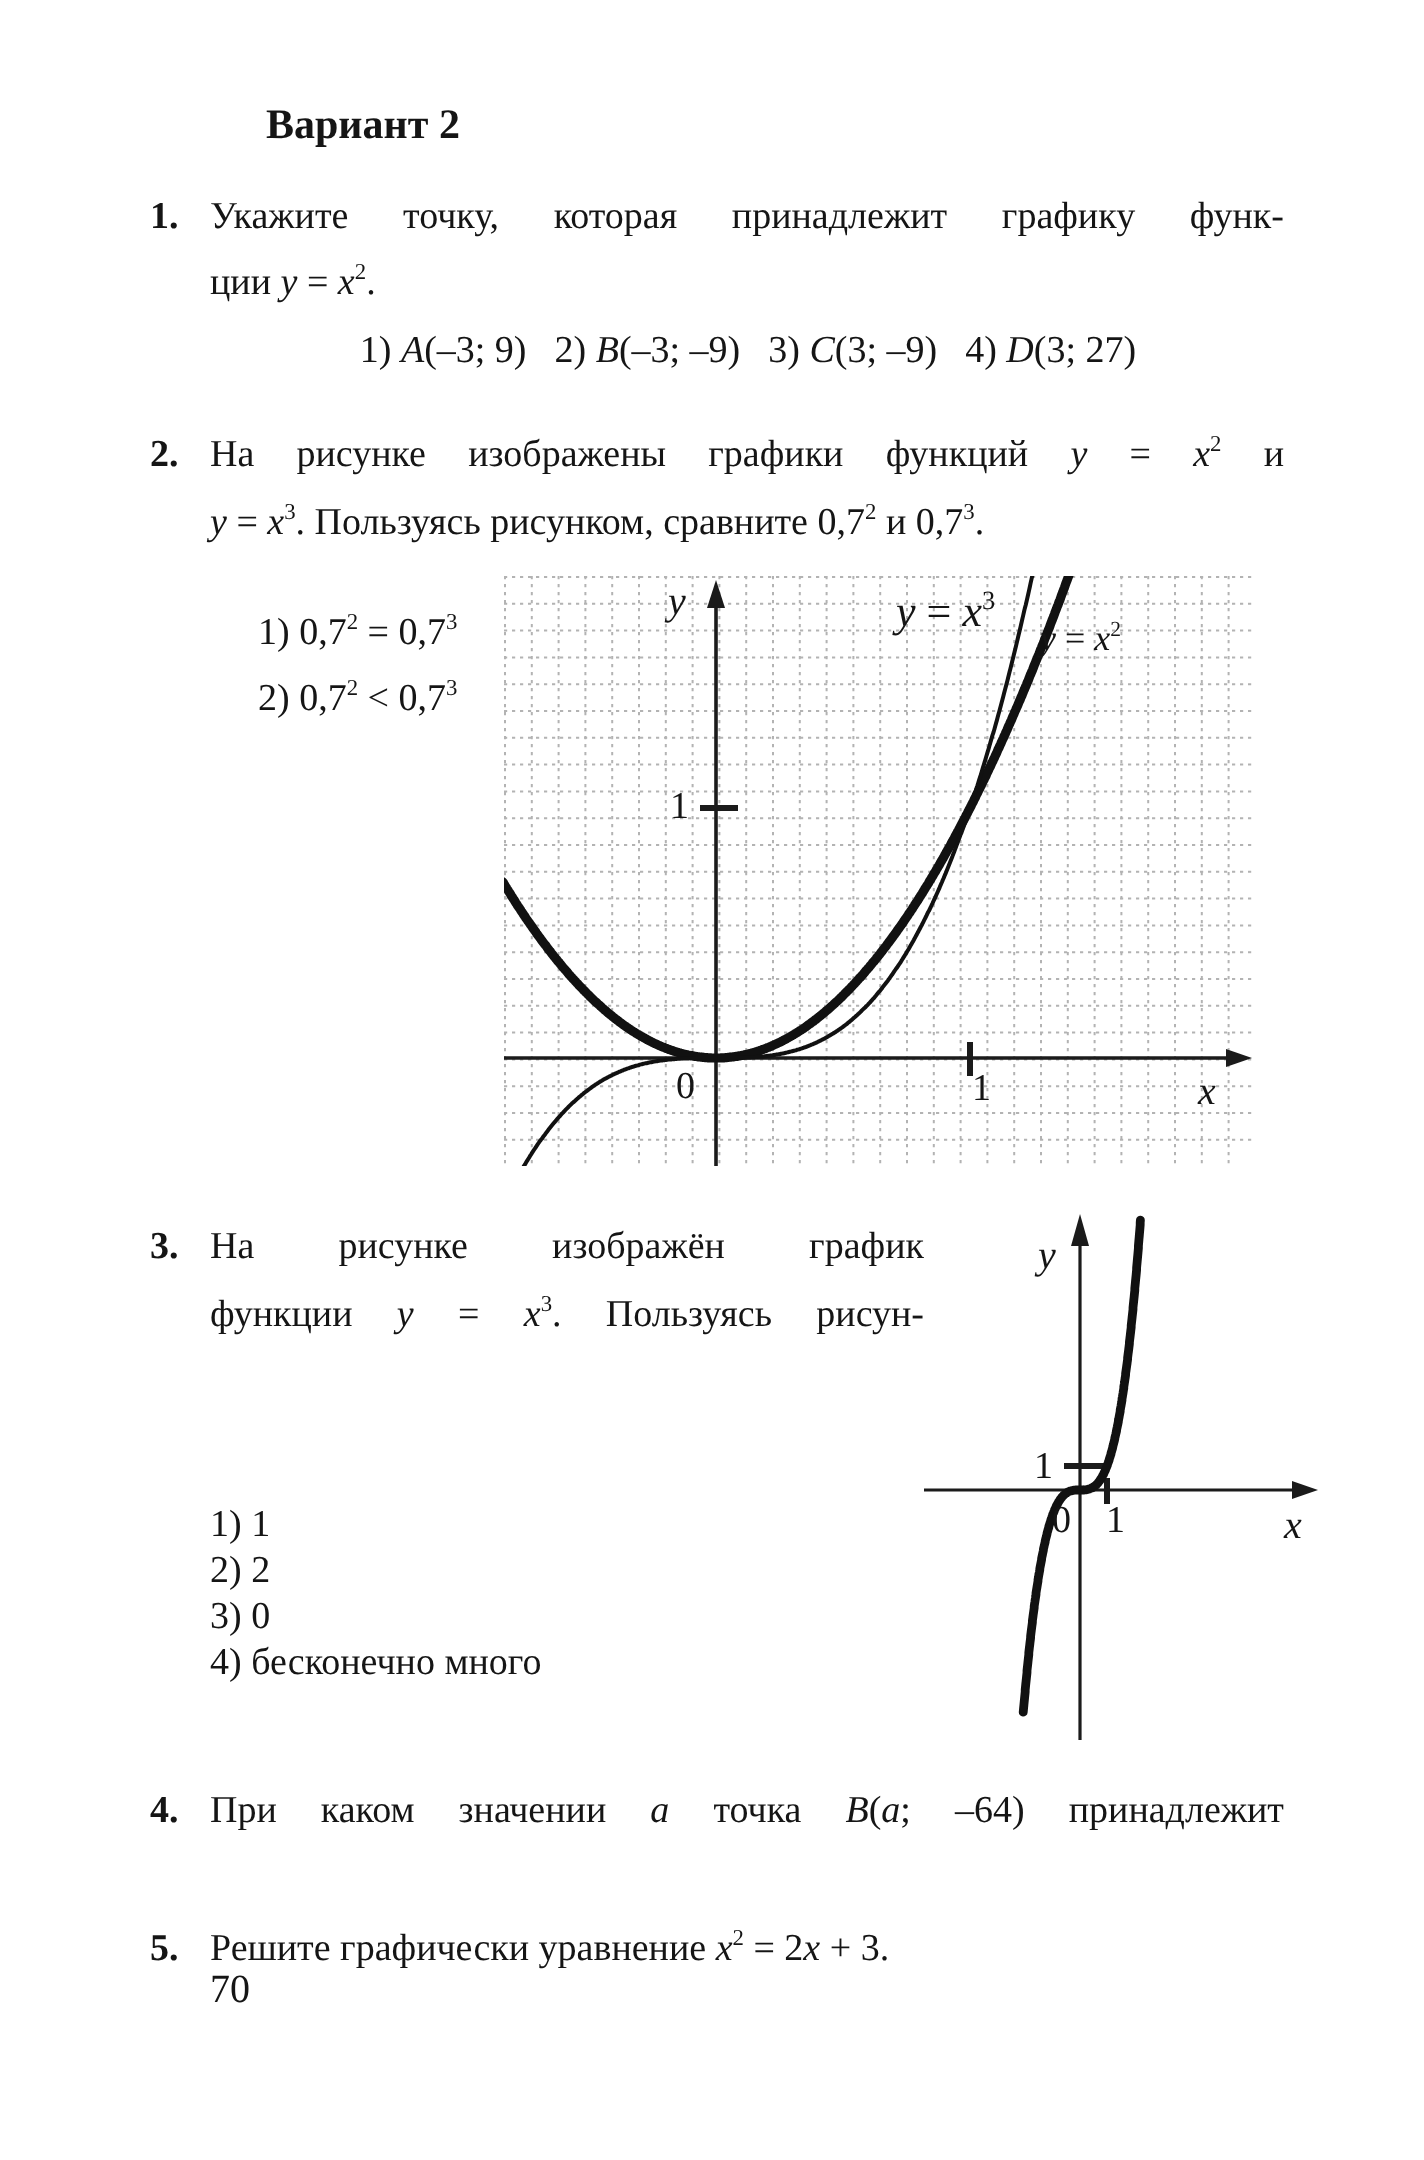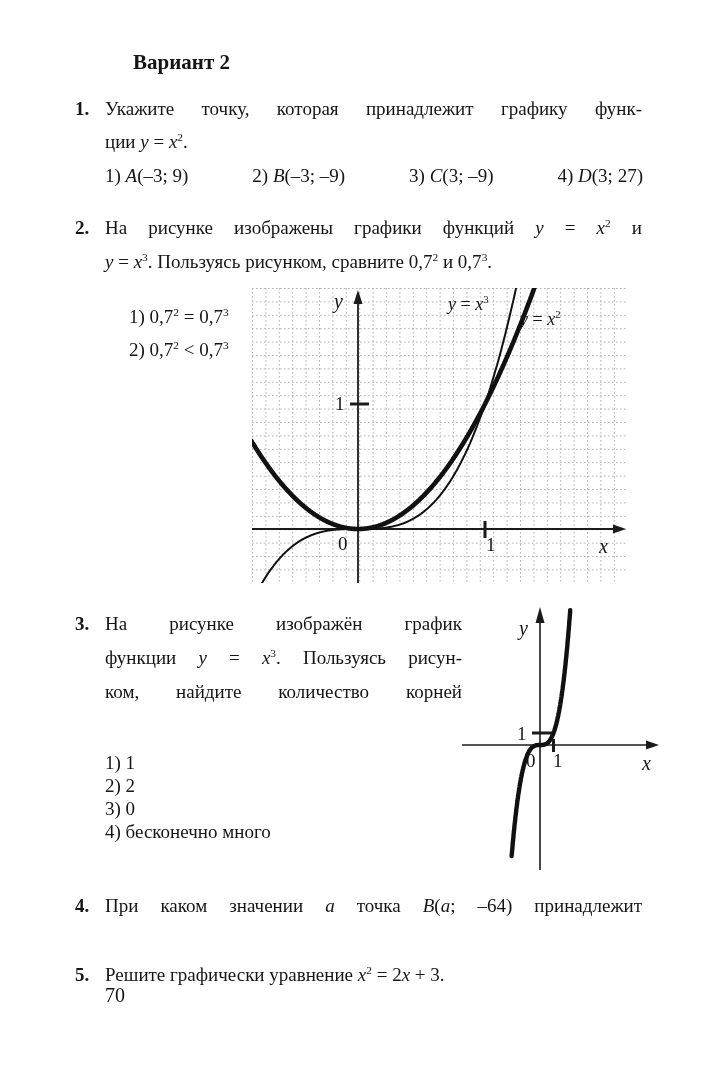--- a/index.html
+++ b/index.html
@@ -4,21 +4,21 @@
 <style>
   html,body{margin:0;padding:0;}
   body{width:712px;height:1080px;position:relative;background:#ffffff;
        font-family:"Liberation Serif",serif;color:#151515;font-size:19px;}
   .abs{position:absolute;}
   .title{left:104px;top:50px;font-size:21px;font-weight:bold;margin-left:29px;}
   .prob{display:flex;}
   .pnum{flex:0 0 30px;font-weight:bold;}
   .ptext{flex:1;}
   .p1{left:75px;top:92px;width:567px;line-height:33px;}
-  .optrow{left:105px;top:164px;width:538px;display:flex;justify-content:space-between;line-height:24px;gap:14px;}
+  .optrow{left:105px;top:164px;width:538px;display:flex;justify-content:center;line-height:24px;gap:14px;}
   .p2{left:75px;top:211px;width:567px;line-height:34px;}
   .optcol2{left:105px;top:300px;line-height:33px;margin-left:24px;}
   .p3{left:75px;top:607px;width:387px;line-height:34px;}
   .optcol3{left:105px;top:751px;line-height:23px;}
   .p4{left:75px;top:889px;width:567px;line-height:33px;}
   .p5{left:75px;top:958px;width:567px;line-height:33px;}
   .pagenum{left:73px;top:984px;font-size:20px;margin-left:32px;}
   .fig{position:absolute;}
   #fig1{left:252px;top:288px;width:375px;height:295px;}
   #fig2{left:460px;top:605px;width:200px;height:265px;}
@@ -115,34 +115,33 @@
       <line x1="106" y1="295" x2="106" y2="12" stroke="#1b1b1b" stroke-width="1.8"></line>
       <polygon points="106,2 101.5,16 110.5,16" fill="#1b1b1b"></polygon>
       <line x1="0" y1="241" x2="366" y2="241" stroke="#1b1b1b" stroke-width="1.8"></line>
       <polygon points="374,241 361,236.5 361,245.5" fill="#1b1b1b"></polygon>
       <line x1="98" y1="116" x2="117" y2="116" stroke="#1b1b1b" stroke-width="3"></line>
       <line x1="233" y1="233" x2="233" y2="250" stroke="#1b1b1b" stroke-width="3"></line>
       <path d="M-0.7 152.8 L-0.2 153.5 L0.2 154.3 L0.6 155.0 L1.1 155.7 L1.5 156.4 L2.0 157.1 L2.4 157.8 L2.9 158.5 L3.3 159.2 L3.7 160.0 L4.2 160.6 L4.6 161.3 L5.1 162.0 L5.5 162.7 L5.9 163.4 L6.4 164.1 L6.8 164.8 L7.3 165.5 L7.7 166.1 L8.2 166.8 L8.6 167.5 L9.0 168.1 L9.5 168.8 L9.9 169.5 L10.4 170.1 L10.8 170.8 L11.2 171.4 L11.7 172.1 L12.1 172.7 L12.6 173.3 L13.0 174.0 L13.5 174.6 L13.9 175.2 L14.3 175.9 L14.8 176.5 L15.2 177.1 L15.7 177.7 L16.1 178.4 L16.5 179.0 L17.0 179.6 L17.4 180.2 L17.9 180.8 L18.3 181.4 L18.7 182.0 L19.2 182.6 L19.6 183.2 L20.1 183.8 L20.5 184.4 L21.0 184.9 L21.4 185.5 L21.8 186.1 L22.3 186.7 L22.7 187.3 L23.2 187.8 L23.6 188.4 L24.0 188.9 L24.5 189.5 L24.9 190.1 L25.4 190.6 L25.8 191.2 L26.3 191.7 L26.7 192.3 L27.1 192.8 L27.6 193.3 L28.0 193.9 L28.5 194.4 L28.9 194.9 L29.3 195.5 L29.8 196.0 L30.2 196.5 L30.7 197.0 L31.1 197.5 L31.6 198.0 L32.0 198.6 L32.4 199.1 L32.9 199.6 L33.3 200.1 L33.8 200.6 L34.2 201.1 L34.6 201.5 L35.1 202.0 L35.5 202.5 L36.0 203.0 L36.4 203.5 L36.9 203.9 L37.3 204.4 L37.7 204.9 L38.2 205.4 L38.6 205.8 L39.1 206.3 L39.5 206.7 L39.9 207.2 L40.4 207.6 L40.8 208.1 L41.3 208.5 L41.7 209.0 L42.2 209.4 L42.6 209.8 L43.0 210.3 L43.5 210.7 L43.9 211.1 L44.4 211.6 L44.8 212.0 L45.2 212.4 L45.7 212.8 L46.1 213.2 L46.6 213.6 L47.0 214.0 L47.5 214.4 L47.9 214.8 L48.3 215.2 L48.8 215.6 L49.2 216.0 L49.7 216.4 L50.1 216.8 L50.5 217.2 L51.0 217.5 L51.4 217.9 L51.9 218.3 L52.3 218.7 L52.7 219.0 L53.2 219.4 L53.6 219.7 L54.1 220.1 L54.5 220.5 L55.0 220.8 L55.4 221.2 L55.8 221.5 L56.3 221.8 L56.7 222.2 L57.2 222.5 L57.6 222.9 L58.0 223.2 L58.5 223.5 L58.9 223.8 L59.4 224.2 L59.8 224.5 L60.3 224.8 L60.7 225.1 L61.1 225.4 L61.6 225.7 L62.0 226.0 L62.5 226.3 L62.9 226.6 L63.3 226.9 L63.8 227.2 L64.2 227.5 L64.7 227.8 L65.1 228.0 L65.6 228.3 L66.0 228.6 L66.4 228.9 L66.9 229.1 L67.3 229.4 L67.8 229.7 L68.2 229.9 L68.6 230.2 L69.1 230.4 L69.5 230.7 L70.0 230.9 L70.4 231.2 L70.9 231.4 L71.3 231.7 L71.7 231.9 L72.2 232.1 L72.6 232.4 L73.1 232.6 L73.5 232.8 L73.9 233.0 L74.4 233.3 L74.8 233.5 L75.3 233.7 L75.7 233.9 L76.2 234.1 L76.6 234.3 L77.0 234.5 L77.5 234.7 L77.9 234.9 L78.4 235.1 L78.8 235.3 L79.2 235.5 L79.7 235.6 L80.1 235.8 L80.6 236.0 L81.0 236.2 L81.5 236.3 L81.9 236.5 L82.3 236.7 L82.8 236.8 L83.2 237.0 L83.7 237.1 L84.1 237.3 L84.5 237.4 L85.0 237.6 L85.4 237.7 L85.9 237.9 L86.3 238.0 L86.8 238.1 L87.2 238.3 L87.6 238.4 L88.1 238.5 L88.5 238.6 L89.0 238.7 L89.4 238.9 L89.8 239.0 L90.3 239.1 L90.7 239.2 L91.2 239.3 L91.6 239.4 L92.0 239.5 L92.5 239.6 L92.9 239.7 L93.4 239.8 L93.8 239.8 L94.3 239.9 L94.7 240.0 L95.1 240.1 L95.6 240.2 L96.0 240.2 L96.5 240.3 L96.9 240.4 L97.3 240.4 L97.8 240.5 L98.2 240.5 L98.7 240.6 L99.1 240.6 L99.6 240.7 L100.0 240.7 L100.4 240.8 L100.9 240.8 L101.3 240.8 L101.8 240.9 L102.2 240.9 L102.6 240.9 L103.1 240.9 L103.5 241.0 L104.0 241.0 L104.4 241.0 L104.9 241.0 L105.3 241.0 L105.7 241.0 L106.2 241.0 L106.6 241.0 L107.1 241.0 L107.5 241.0 L107.9 241.0 L108.4 241.0 L108.8 240.9 L109.3 240.9 L109.7 240.9 L110.2 240.9 L110.6 240.8 L111.0 240.8 L111.5 240.8 L111.9 240.7 L112.4 240.7 L112.8 240.6 L113.2 240.6 L113.7 240.5 L114.1 240.5 L114.6 240.4 L115.0 240.4 L115.5 240.3 L115.9 240.2 L116.3 240.2 L116.8 240.1 L117.2 240.0 L117.7 239.9 L118.1 239.9 L118.5 239.8 L119.0 239.7 L119.4 239.6 L119.9 239.5 L120.3 239.4 L120.8 239.3 L121.2 239.2 L121.6 239.1 L122.1 239.0 L122.5 238.9 L123.0 238.8 L123.4 238.7 L123.8 238.5 L124.3 238.4 L124.7 238.3 L125.2 238.2 L125.6 238.0 L126.1 237.9 L126.5 237.7 L126.9 237.6 L127.4 237.5 L127.8 237.3 L128.3 237.2 L128.7 237.0 L129.1 236.8 L129.6 236.7 L130.0 236.5 L130.5 236.4 L130.9 236.2 L131.3 236.0 L131.8 235.8 L132.2 235.7 L132.7 235.5 L133.1 235.3 L133.6 235.1 L134.0 234.9 L134.4 234.7 L134.9 234.5 L135.3 234.3 L135.8 234.1 L136.2 233.9 L136.6 233.7 L137.1 233.5 L137.5 233.3 L138.0 233.1 L138.4 232.9 L138.9 232.6 L139.3 232.4 L139.7 232.2 L140.2 231.9 L140.6 231.7 L141.1 231.5 L141.5 231.2 L141.9 231.0 L142.4 230.7 L142.8 230.5 L143.3 230.2 L143.7 230.0 L144.2 229.7 L144.6 229.5 L145.0 229.2 L145.5 228.9 L145.9 228.6 L146.4 228.4 L146.8 228.1 L147.2 227.8 L147.7 227.5 L148.1 227.2 L148.6 227.0 L149.0 226.7 L149.5 226.4 L149.9 226.1 L150.3 225.8 L150.8 225.5 L151.2 225.2 L151.7 224.8 L152.1 224.5 L152.5 224.2 L153.0 223.9 L153.4 223.6 L153.9 223.2 L154.3 222.9 L154.8 222.6 L155.2 222.2 L155.6 221.9 L156.1 221.6 L156.5 221.2 L157.0 220.9 L157.4 220.5 L157.8 220.2 L158.3 219.8 L158.7 219.5 L159.2 219.1 L159.6 218.7 L160.1 218.4 L160.5 218.0 L160.9 217.6 L161.4 217.2 L161.8 216.9 L162.3 216.5 L162.7 216.1 L163.1 215.7 L163.6 215.3 L164.0 214.9 L164.5 214.5 L164.9 214.1 L165.4 213.7 L165.8 213.3 L166.2 212.9 L166.7 212.5 L167.1 212.1 L167.6 211.6 L168.0 211.2 L168.4 210.8 L168.9 210.4 L169.3 209.9 L169.8 209.5 L170.2 209.0 L170.6 208.6 L171.1 208.2 L171.5 207.7 L172.0 207.3 L172.4 206.8 L172.9 206.4 L173.3 205.9 L173.7 205.4 L174.2 205.0 L174.6 204.5 L175.1 204.0 L175.5 203.6 L175.9 203.1 L176.4 202.6 L176.8 202.1 L177.3 201.6 L177.7 201.1 L178.2 200.7 L178.6 200.2 L179.0 199.7 L179.5 199.2 L179.9 198.7 L180.4 198.1 L180.8 197.6 L181.2 197.1 L181.7 196.6 L182.1 196.1 L182.6 195.6 L183.0 195.0 L183.5 194.5 L183.9 194.0 L184.3 193.4 L184.8 192.9 L185.2 192.4 L185.7 191.8 L186.1 191.3 L186.5 190.7 L187.0 190.2 L187.4 189.6 L187.9 189.1 L188.3 188.5 L188.8 187.9 L189.2 187.4 L189.6 186.8 L190.1 186.2 L190.5 185.6 L191.0 185.1 L191.4 184.5 L191.8 183.9 L192.3 183.3 L192.7 182.7 L193.2 182.1 L193.6 181.5 L194.1 180.9 L194.5 180.3 L194.9 179.7 L195.4 179.1 L195.8 178.5 L196.3 177.9 L196.7 177.2 L197.1 176.6 L197.6 176.0 L198.0 175.4 L198.5 174.7 L198.9 174.1 L199.4 173.5 L199.8 172.8 L200.2 172.2 L200.7 171.5 L201.1 170.9 L201.6 170.2 L202.0 169.6 L202.4 168.9 L202.9 168.3 L203.3 167.6 L203.8 166.9 L204.2 166.3 L204.6 165.6 L205.1 164.9 L205.5 164.2 L206.0 163.5 L206.4 162.9 L206.9 162.2 L207.3 161.5 L207.7 160.8 L208.2 160.1 L208.6 159.4 L209.1 158.7 L209.5 158.0 L209.9 157.3 L210.4 156.5 L210.8 155.8 L211.3 155.1 L211.7 154.4 L212.2 153.7 L212.6 152.9 L213.0 152.2 L213.5 151.5 L213.9 150.7 L214.4 150.0 L214.8 149.2 L215.2 148.5 L215.7 147.8 L216.1 147.0 L216.6 146.2 L217.0 145.5 L217.5 144.7 L217.9 144.0 L218.3 143.2 L218.8 142.4 L219.2 141.7 L219.7 140.9 L220.1 140.1 L220.5 139.3 L221.0 138.5 L221.4 137.7 L221.9 136.9 L222.3 136.2 L222.8 135.4 L223.2 134.6 L223.6 133.8 L224.1 132.9 L224.5 132.1 L225.0 131.3 L225.4 130.5 L225.8 129.7 L226.3 128.9 L226.7 128.0 L227.2 127.2 L227.6 126.4 L228.1 125.5 L228.5 124.7 L228.9 123.9 L229.4 123.0 L229.8 122.2 L230.3 121.3 L230.7 120.5 L231.1 119.6 L231.6 118.8 L232.0 117.9 L232.5 117.0 L232.9 116.2 L233.4 115.3 L233.8 114.4 L234.2 113.6 L234.7 112.7 L235.1 111.8 L235.6 110.9 L236.0 110.0 L236.4 109.1 L236.9 108.2 L237.3 107.3 L237.8 106.4 L238.2 105.5 L238.7 104.6 L239.1 103.7 L239.5 102.8 L240.0 101.9 L240.4 101.0 L240.9 100.1 L241.3 99.1 L241.7 98.2 L242.2 97.3 L242.6 96.3 L243.1 95.4 L243.5 94.5 L243.9 93.5 L244.4 92.6 L244.8 91.6 L245.3 90.7 L245.7 89.7 L246.2 88.8 L246.6 87.8 L247.0 86.8 L247.5 85.9 L247.9 84.9 L248.4 83.9 L248.8 82.9 L249.2 82.0 L249.7 81.0 L250.1 80.0 L250.6 79.0 L251.0 78.0 L251.5 77.0 L251.9 76.0 L252.3 75.0 L252.8 74.0 L253.2 73.0 L253.7 72.0 L254.1 71.0 L254.5 70.0 L255.0 69.0 L255.4 67.9 L255.9 66.9 L256.3 65.9 L256.8 64.9 L257.2 63.8 L257.6 62.8 L258.1 61.8 L258.5 60.7 L259.0 59.7 L259.4 58.6 L259.8 57.6 L260.3 56.5 L260.7 55.5 L261.2 54.4 L261.6 53.3 L262.1 52.3 L262.5 51.2 L262.9 50.1 L263.4 49.0 L263.8 48.0 L264.3 46.9 L264.7 45.8 L265.1 44.7 L265.6 43.6 L266.0 42.5 L266.5 41.4 L266.9 40.3 L267.4 39.2 L267.8 38.1 L268.2 37.0 L268.7 35.9 L269.1 34.8 L269.6 33.7 L270.0 32.6 L270.4 31.4 L270.9 30.3 L271.3 29.2 L271.8 28.0 L272.2 26.9 L272.7 25.8 L273.1 24.6 L273.5 23.5 L274.0 22.3 L274.4 21.2 L274.9 20.0 L275.3 18.9 L275.7 17.7 L276.2 16.5 L276.6 15.4 L277.1 14.2 L277.5 13.0 L278.0 11.9 L278.4 10.7 L278.8 9.5 L279.3 8.3 L279.7 7.1 L280.2 5.9 L280.6 4.7 L281.0 3.5 L281.5 2.3 L281.9 1.1 L282.4 -0.1 L282.8 -1.3 L283.2 -2.5 L283.7 -3.7 " fill="none" stroke="#111" stroke-width="4.6" stroke-linecap="round" stroke-linejoin="round"></path>
       <path d="M7.7 299.0 L8.1 298.3 L8.5 297.6 L8.9 296.9 L9.3 296.2 L9.7 295.5 L10.1 294.8 L10.5 294.2 L10.9 293.5 L11.3 292.8 L11.7 292.2 L12.1 291.5 L12.5 290.9 L12.9 290.2 L13.3 289.6 L13.7 289.0 L14.1 288.3 L14.5 287.7 L14.9 287.1 L15.3 286.5 L15.7 285.9 L16.1 285.3 L16.5 284.7 L16.9 284.1 L17.3 283.5 L17.7 282.9 L18.1 282.4 L18.5 281.8 L19.0 281.3 L19.4 280.7 L19.8 280.1 L20.2 279.6 L20.6 279.1 L21.0 278.5 L21.4 278.0 L21.8 277.5 L22.2 276.9 L22.6 276.4 L23.0 275.9 L23.4 275.4 L23.8 274.9 L24.2 274.4 L24.6 273.9 L25.0 273.4 L25.4 273.0 L25.8 272.5 L26.2 272.0 L26.6 271.5 L27.0 271.1 L27.4 270.6 L27.8 270.2 L28.2 269.7 L28.6 269.3 L29.0 268.8 L29.4 268.4 L29.8 268.0 L30.2 267.6 L30.6 267.1 L31.0 266.7 L31.4 266.3 L31.8 265.9 L32.2 265.5 L32.6 265.1 L33.0 264.7 L33.4 264.3 L33.8 263.9 L34.2 263.5 L34.6 263.2 L35.1 262.8 L35.5 262.4 L35.9 262.1 L36.3 261.7 L36.7 261.3 L37.1 261.0 L37.5 260.6 L37.9 260.3 L38.3 260.0 L38.7 259.6 L39.1 259.3 L39.5 259.0 L39.9 258.6 L40.3 258.3 L40.7 258.0 L41.1 257.7 L41.5 257.4 L41.9 257.1 L42.3 256.8 L42.7 256.5 L43.1 256.2 L43.5 255.9 L43.9 255.6 L44.3 255.3 L44.7 255.0 L45.1 254.8 L45.5 254.5 L45.9 254.2 L46.3 254.0 L46.7 253.7 L47.1 253.5 L47.5 253.2 L47.9 252.9 L48.3 252.7 L48.7 252.5 L49.1 252.2 L49.5 252.0 L49.9 251.7 L50.3 251.5 L50.7 251.3 L51.2 251.1 L51.6 250.8 L52.0 250.6 L52.4 250.4 L52.8 250.2 L53.2 250.0 L53.6 249.8 L54.0 249.6 L54.4 249.4 L54.8 249.2 L55.2 249.0 L55.6 248.8 L56.0 248.6 L56.4 248.5 L56.8 248.3 L57.2 248.1 L57.6 247.9 L58.0 247.8 L58.4 247.6 L58.8 247.4 L59.2 247.3 L59.6 247.1 L60.0 246.9 L60.4 246.8 L60.8 246.6 L61.2 246.5 L61.6 246.3 L62.0 246.2 L62.4 246.1 L62.8 245.9 L63.2 245.8 L63.6 245.6 L64.0 245.5 L64.4 245.4 L64.8 245.3 L65.2 245.1 L65.6 245.0 L66.0 244.9 L66.4 244.8 L66.8 244.7 L67.3 244.6 L67.7 244.4 L68.1 244.3 L68.5 244.2 L68.9 244.1 L69.3 244.0 L69.7 243.9 L70.1 243.8 L70.5 243.7 L70.9 243.6 L71.3 243.6 L71.7 243.5 L72.1 243.4 L72.5 243.3 L72.9 243.2 L73.3 243.1 L73.7 243.1 L74.1 243.0 L74.5 242.9 L74.9 242.8 L75.3 242.8 L75.7 242.7 L76.1 242.6 L76.5 242.6 L76.9 242.5 L77.3 242.4 L77.7 242.4 L78.1 242.3 L78.5 242.3 L78.9 242.2 L79.3 242.2 L79.7 242.1 L80.1 242.1 L80.5 242.0 L80.9 242.0 L81.3 241.9 L81.7 241.9 L82.1 241.8 L82.5 241.8 L82.9 241.7 L83.4 241.7 L83.8 241.7 L84.2 241.6 L84.6 241.6 L85.0 241.6 L85.4 241.5 L85.8 241.5 L86.2 241.5 L86.6 241.4 L87.0 241.4 L87.4 241.4 L87.8 241.4 L88.2 241.3 L88.6 241.3 L89.0 241.3 L89.4 241.3 L89.8 241.3 L90.2 241.2 L90.6 241.2 L91.0 241.2 L91.4 241.2 L91.8 241.2 L92.2 241.2 L92.6 241.1 L93.0 241.1 L93.4 241.1 L93.8 241.1 L94.2 241.1 L94.6 241.1 L95.0 241.1 L95.4 241.1 L95.8 241.1 L96.2 241.1 L96.6 241.1 L97.0 241.0 L97.4 241.0 L97.8 241.0 L98.2 241.0 L98.6 241.0 L99.0 241.0 L99.5 241.0 L99.9 241.0 L100.3 241.0 L100.7 241.0 L101.1 241.0 L101.5 241.0 L101.9 241.0 L102.3 241.0 L102.7 241.0 L103.1 241.0 L103.5 241.0 L103.9 241.0 L104.3 241.0 L104.7 241.0 L105.1 241.0 L105.5 241.0 L105.9 241.0 L106.3 241.0 L106.7 241.0 L107.1 241.0 L107.5 241.0 L107.9 241.0 L108.3 241.0 L108.7 241.0 L109.1 241.0 L109.5 241.0 L109.9 241.0 L110.3 241.0 L110.7 241.0 L111.1 241.0 L111.5 241.0 L111.9 241.0 L112.3 241.0 L112.7 241.0 L113.1 241.0 L113.5 241.0 L113.9 241.0 L114.3 241.0 L114.7 241.0 L115.1 241.0 L115.6 240.9 L116.0 240.9 L116.4 240.9 L116.8 240.9 L117.2 240.9 L117.6 240.9 L118.0 240.9 L118.4 240.9 L118.8 240.9 L119.2 240.9 L119.6 240.8 L120.0 240.8 L120.4 240.8 L120.8 240.8 L121.2 240.8 L121.6 240.8 L122.0 240.8 L122.4 240.7 L122.8 240.7 L123.2 240.7 L123.6 240.7 L124.0 240.6 L124.4 240.6 L124.8 240.6 L125.2 240.6 L125.6 240.5 L126.0 240.5 L126.4 240.5 L126.8 240.4 L127.2 240.4 L127.6 240.4 L128.0 240.3 L128.4 240.3 L128.8 240.3 L129.2 240.2 L129.6 240.2 L130.0 240.2 L130.4 240.1 L130.8 240.1 L131.2 240.0 L131.7 240.0 L132.1 239.9 L132.5 239.9 L132.9 239.8 L133.3 239.8 L133.7 239.7 L134.1 239.7 L134.5 239.6 L134.9 239.5 L135.3 239.5 L135.7 239.4 L136.1 239.3 L136.5 239.3 L136.9 239.2 L137.3 239.1 L137.7 239.1 L138.1 239.0 L138.5 238.9 L138.9 238.8 L139.3 238.7 L139.7 238.7 L140.1 238.6 L140.5 238.5 L140.9 238.4 L141.3 238.3 L141.7 238.2 L142.1 238.1 L142.5 238.0 L142.9 237.9 L143.3 237.8 L143.7 237.7 L144.1 237.6 L144.5 237.5 L144.9 237.4 L145.3 237.3 L145.7 237.2 L146.1 237.1 L146.5 236.9 L146.9 236.8 L147.3 236.7 L147.7 236.6 L148.2 236.4 L148.6 236.3 L149.0 236.2 L149.4 236.0 L149.8 235.9 L150.2 235.7 L150.6 235.6 L151.0 235.5 L151.4 235.3 L151.8 235.1 L152.2 235.0 L152.6 234.8 L153.0 234.7 L153.4 234.5 L153.8 234.3 L154.2 234.2 L154.6 234.0 L155.0 233.8 L155.4 233.6 L155.8 233.5 L156.2 233.3 L156.6 233.1 L157.0 232.9 L157.4 232.7 L157.8 232.5 L158.2 232.3 L158.6 232.1 L159.0 231.9 L159.4 231.7 L159.8 231.5 L160.2 231.3 L160.6 231.1 L161.0 230.8 L161.4 230.6 L161.8 230.4 L162.2 230.1 L162.6 229.9 L163.0 229.7 L163.4 229.4 L163.8 229.2 L164.3 228.9 L164.7 228.7 L165.1 228.4 L165.5 228.2 L165.9 227.9 L166.3 227.6 L166.7 227.4 L167.1 227.1 L167.5 226.8 L167.9 226.5 L168.3 226.3 L168.7 226.0 L169.1 225.7 L169.5 225.4 L169.9 225.1 L170.3 224.8 L170.7 224.5 L171.1 224.2 L171.5 223.9 L171.9 223.5 L172.3 223.2 L172.7 222.9 L173.1 222.6 L173.5 222.2 L173.9 221.9 L174.3 221.5 L174.7 221.2 L175.1 220.8 L175.5 220.5 L175.9 220.1 L176.3 219.8 L176.7 219.4 L177.1 219.0 L177.5 218.7 L177.9 218.3 L178.3 217.9 L178.7 217.5 L179.1 217.1 L179.5 216.7 L179.9 216.3 L180.4 215.9 L180.8 215.5 L181.2 215.1 L181.6 214.7 L182.0 214.3 L182.4 213.8 L182.8 213.4 L183.2 213.0 L183.6 212.5 L184.0 212.1 L184.4 211.6 L184.8 211.2 L185.2 210.7 L185.6 210.2 L186.0 209.8 L186.4 209.3 L186.8 208.8 L187.2 208.3 L187.6 207.8 L188.0 207.4 L188.4 206.9 L188.8 206.4 L189.2 205.8 L189.6 205.3 L190.0 204.8 L190.4 204.3 L190.8 203.8 L191.2 203.2 L191.6 202.7 L192.0 202.2 L192.4 201.6 L192.8 201.1 L193.2 200.5 L193.6 199.9 L194.0 199.4 L194.4 198.8 L194.8 198.2 L195.2 197.6 L195.6 197.0 L196.0 196.4 L196.5 195.8 L196.9 195.2 L197.3 194.6 L197.7 194.0 L198.1 193.4 L198.5 192.8 L198.9 192.1 L199.3 191.5 L199.7 190.8 L200.1 190.2 L200.5 189.5 L200.9 188.9 L201.3 188.2 L201.7 187.5 L202.1 186.9 L202.5 186.2 L202.9 185.5 L203.3 184.8 L203.7 184.1 L204.1 183.4 L204.5 182.7 L204.9 182.0 L205.3 181.2 L205.7 180.5 L206.1 179.8 L206.5 179.0 L206.9 178.3 L207.3 177.5 L207.7 176.8 L208.1 176.0 L208.5 175.2 L208.9 174.5 L209.3 173.7 L209.7 172.9 L210.1 172.1 L210.5 171.3 L210.9 170.5 L211.3 169.7 L211.7 168.8 L212.1 168.0 L212.6 167.2 L213.0 166.3 L213.4 165.5 L213.8 164.6 L214.2 163.8 L214.6 162.9 L215.0 162.0 L215.4 161.2 L215.8 160.3 L216.2 159.4 L216.6 158.5 L217.0 157.6 L217.4 156.7 L217.8 155.8 L218.2 154.8 L218.6 153.9 L219.0 153.0 L219.4 152.0 L219.8 151.1 L220.2 150.1 L220.6 149.2 L221.0 148.2 L221.4 147.2 L221.8 146.2 L222.2 145.2 L222.6 144.2 L223.0 143.2 L223.4 142.2 L223.8 141.2 L224.2 140.2 L224.6 139.1 L225.0 138.1 L225.4 137.0 L225.8 136.0 L226.2 134.9 L226.6 133.9 L227.0 132.8 L227.4 131.7 L227.8 130.6 L228.2 129.5 L228.7 128.4 L229.1 127.3 L229.5 126.2 L229.9 125.0 L230.3 123.9 L230.7 122.8 L231.1 121.6 L231.5 120.5 L231.9 119.3 L232.3 118.1 L232.7 117.0 L233.1 115.8 L233.5 114.6 L233.9 113.4 L234.3 112.2 L234.7 110.9 L235.1 109.7 L235.5 108.5 L235.9 107.3 L236.3 106.0 L236.7 104.8 L237.1 103.5 L237.5 102.2 L237.9 100.9 L238.3 99.7 L238.7 98.4 L239.1 97.1 L239.5 95.7 L239.9 94.4 L240.3 93.1 L240.7 91.8 L241.1 90.4 L241.5 89.1 L241.9 87.7 L242.3 86.4 L242.7 85.0 L243.1 83.6 L243.5 82.2 L243.9 80.8 L244.3 79.4 L244.8 78.0 L245.2 76.6 L245.6 75.1 L246.0 73.7 L246.4 72.3 L246.8 70.8 L247.2 69.3 L247.6 67.9 L248.0 66.4 L248.4 64.9 L248.8 63.4 L249.2 61.9 L249.6 60.4 L250.0 58.8 L250.4 57.3 L250.8 55.8 L251.2 54.2 L251.6 52.7 L252.0 51.1 L252.4 49.5 L252.8 47.9 L253.2 46.4 L253.6 44.8 L254.0 43.1 L254.4 41.5 L254.8 39.9 L255.2 38.3 L255.6 36.6 L256.0 35.0 L256.4 33.3 L256.8 31.6 L257.2 29.9 L257.6 28.3 L258.0 26.6 L258.4 24.9 L258.8 23.1 L259.2 21.4 L259.6 19.7 L260.0 17.9 L260.4 16.2 L260.9 14.4 L261.3 12.6 L261.7 10.9 L262.1 9.1 L262.5 7.3 L262.9 5.5 L263.3 3.6 L263.7 1.8 L264.1 -0.0 L264.5 -1.9 L264.9 -3.7 " fill="none" stroke="#111" stroke-width="2" stroke-linecap="round" stroke-linejoin="round"></path>
     </svg>
     <div class="figlabel" style="left: 82px; top: 3px; font-size: 20px;"><i>y</i></div>
-    <div class="figlabel" style="left: 196px; top: 7px; font-size: 18px;"><i>y</i> = <i>x</i><sup>3</sup></div>
+    <div class="figlabel" style="left: 196px; top: 7px; font-size: 22px;"><i>y</i> = <i>x</i><sup>3</sup></div>
     <div class="figlabel" style="left: 268px; top: 22px; font-size: 18px;"><i>y</i> = <i>x</i><sup>2</sup></div>
     <div class="figlabel" style="left: 83px; top: 106px; font-size: 19px;">1</div>
     <div class="figlabel" style="left: 86px; top: 246px; font-size: 19px;">0</div>
     <div class="figlabel" style="left: 234px; top: 247px; font-size: 19px;">1</div>
     <div class="figlabel" style="left: 347px; top: 248px; font-size: 20px;"><i>x</i></div>
   </div>
 
 <section class="abs prob p3">
   <span class="pnum">3.</span>
   <div class="ptext">
       <div class="tline just">На рисунке изображён график</div>
       <div class="tline just">функции <i>y</i> = <i>x</i><sup>3</sup>. Пользуясь рисун-</div>
-      <div class="tline just">ком, найдите количество корней</div>
     </div>
 </section>
 <div class="abs optcol3">
     <div class="opt">1) 1</div>
     <div class="opt">2) 2</div>
     <div class="opt">3) 0</div>
     <div class="opt">4) бесконечно много</div>
   </div>
 
 <div class="fig" id="fig2">

